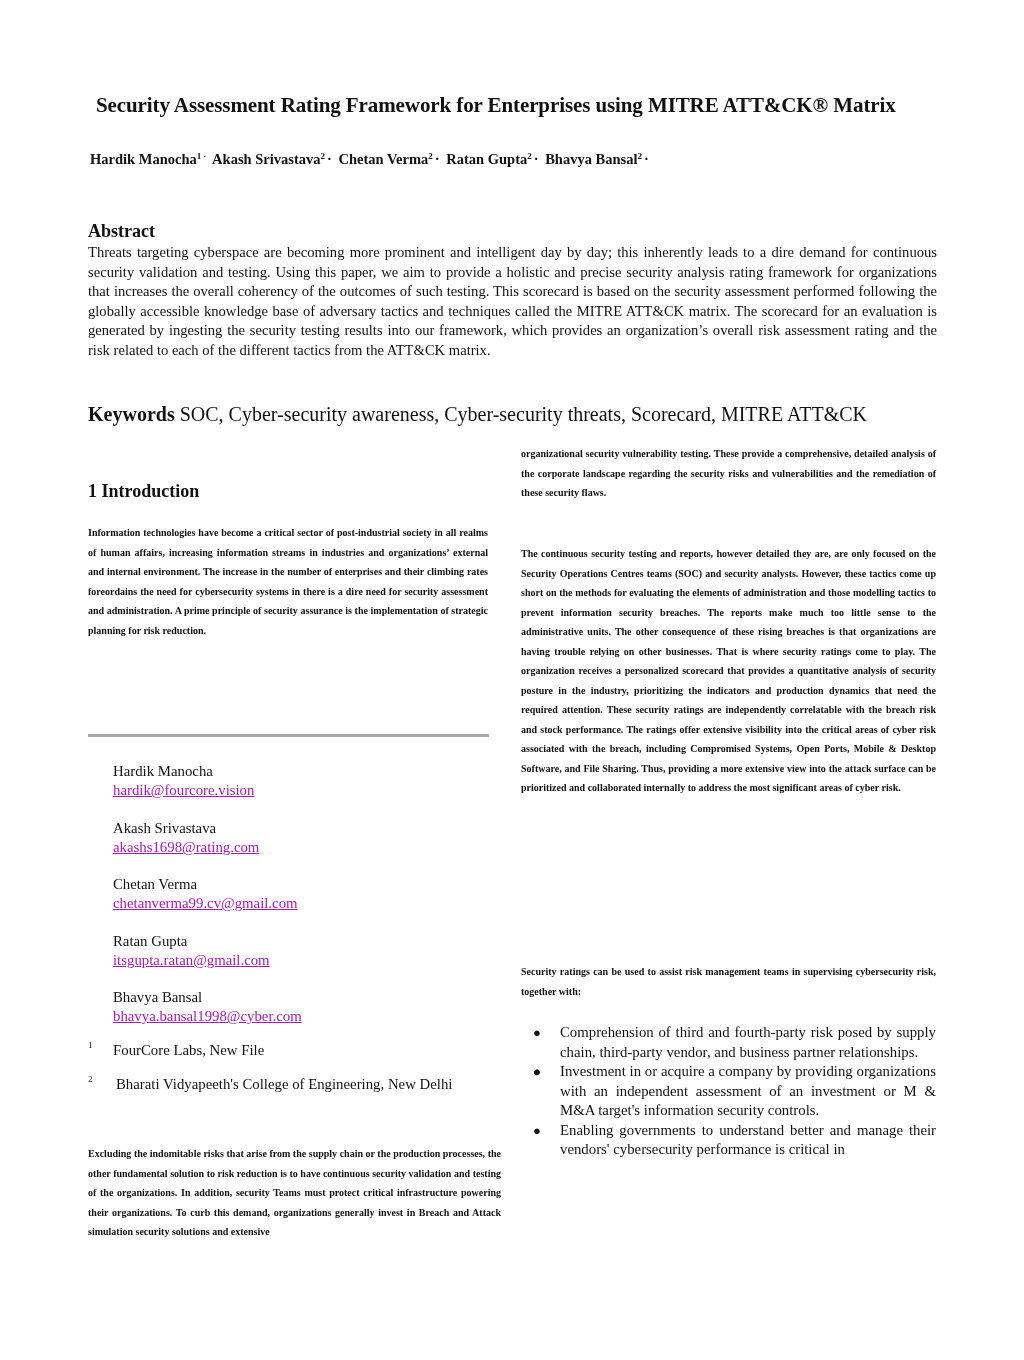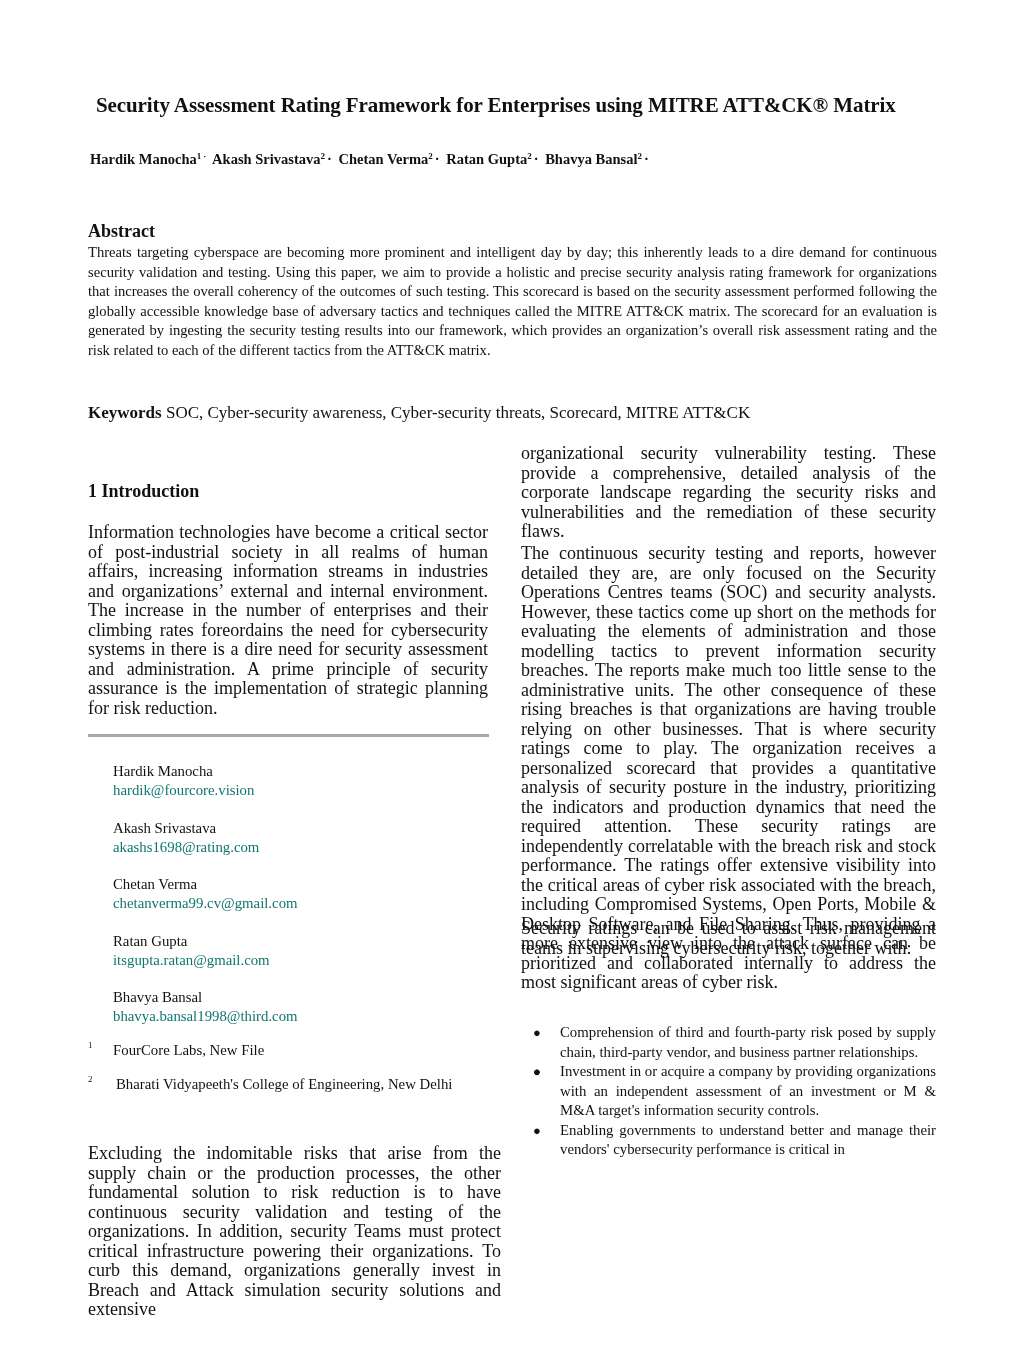--- a/index.html
+++ b/index.html
@@ -21,36 +21,36 @@
   .abstract-head {
     position: absolute; left: 88px; top: 221px;
     font-size: 18px; font-weight: bold;
   }
   .abstract-body {
     position: absolute; left: 88px; top: 243px; width: 849px;
     font-size: 14.6px; line-height: 19.5px; text-align: justify;
   }
   .keywords {
     position: absolute; left: 88px; top: 403px; width: 849px;
-    font-size: 17px;
+    font-size: 20px;
   }
   .keywords b { font-weight: bold; }
 
   .col-left { position: absolute; left: 88px; width: 400px; }
   .col-right { position: absolute; left: 521px; width: 415px; }
   .sec-head { font-size: 18px; font-weight: bold; }
   .para {
-    font-size: 18px; line-height: 19.5px; text-align: justify;
+    font-size: 10px; line-height: 19.5px; text-align: justify; font-weight: bold;
   }
   .divider {
     position: absolute; left: 88px; top: 734px; width: 401px; height: 3px;
     background: #a8a8a8;
   }
   .author-block { position: absolute; left: 113px; font-size: 14.8px; line-height: 19px; }
-  .author-block a { color: #0f766e; }
+  .author-block a { color: #a21caf; text-decoration: underline; }
   .affil { position: absolute; font-size: 14.8px; }
   .affil sup { position: absolute; left: -25px; top: -2px; font-size: 9px; }
 
   ul.bullets { list-style: none; margin: 0; padding: 0; }
   ul.bullets li {
     position: relative; padding-left: 39px;
     font-size: 14.8px; line-height: 19.5px; text-align: justify;
   }
   ul.bullets li .dot {
     position: absolute; left: 12px; top: 0; font-size: 13px;
@@ -92,37 +92,37 @@
   <div class="author-block" style="top:875px;">
     <div>Chetan Verma</div>
     <a>chetanverma99.cv@gmail.com</a>
   </div>
   <div class="author-block" style="top:932px;">
     <div>Ratan Gupta</div>
     <a>itsgupta.ratan@gmail.com</a>
   </div>
   <div class="author-block" style="top:988px;">
     <div>Bhavya Bansal</div>
-    <a>bhavya.bansal1998@third.com</a>
+    <a>bhavya.bansal1998@cyber.com</a>
   </div>
 
   <div class="affil" style="left:113px; top:1042px;">
     <sup>1</sup>
     <span>FourCore Labs, New File</span>
   </div>
   <div class="affil" style="left:116px; top:1076px;">
     <sup style="left:-28px;">2</sup>
     <span>Bharati Vidyapeeth's College of Engineering, New Delhi</span>
   </div>
 
   <div class="col-left para" style="top:1144px; width:413px;">Excluding the indomitable risks that arise from the supply chain or the production processes, the other fundamental solution to risk reduction is to have continuous security validation and testing of the organizations. In addition, security Teams must protect critical infrastructure powering their organizations. To curb this demand, organizations generally invest in Breach and Attack simulation security solutions and extensive</div>
 
   <div class="col-right para" style="top:444px;">organizational security vulnerability testing. These provide a comprehensive, detailed analysis of the corporate landscape regarding the security risks and vulnerabilities and the remediation of these security flaws.</div>
   <div class="col-right para" style="top:544px;">The continuous security testing and reports, however detailed they are, are only focused on the Security Operations Centres teams (SOC) and security analysts. However, these tactics come up short on the methods for evaluating the elements of administration and those modelling tactics to prevent information security breaches. The reports make much too little sense to the administrative units. The other consequence of these rising breaches is that organizations are having trouble relying on other businesses. That is where security ratings come to play. The organization receives a personalized scorecard that provides a quantitative analysis of security posture in the industry, prioritizing the indicators and production dynamics that need the required attention. These security ratings are independently correlatable with the breach risk and stock performance. The ratings offer extensive visibility into the critical areas of cyber risk associated with the breach, including Compromised Systems, Open Ports, Mobile &amp; Desktop Software, and File Sharing. Thus, providing a more extensive view into the attack surface can be prioritized and collaborated internally to address the most significant areas of cyber risk.</div>
-  <div class="col-right para" style="top:919px;">Security ratings can be used to assist risk management teams in supervising cybersecurity risk, together with:</div>
+  <div class="col-right para" style="top:962px;">Security ratings can be used to assist risk management teams in supervising cybersecurity risk, together with:</div>
 
   <ul class="col-right bullets" style="top:1023px;">
     <li><span class="dot">●</span><span>Comprehension of third and fourth-party risk posed by supply chain, third-party vendor, and business partner relationships.</span></li>
     <li><span class="dot">●</span></li>
     <li><span class="dot">●</span><span>Investment in or acquire a company by providing organizations with an independent assessment of an investment or M &amp; M&amp;A target's information security controls.</span></li>
     <li><span class="dot">●</span><span>Enabling governments to understand better and manage their vendors' cybersecurity performance is critical in</span></li>
   </ul>
 
 </div>
 

